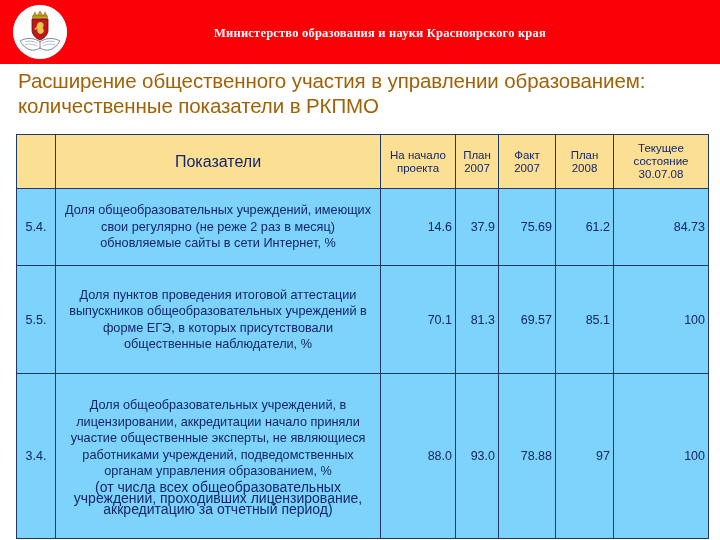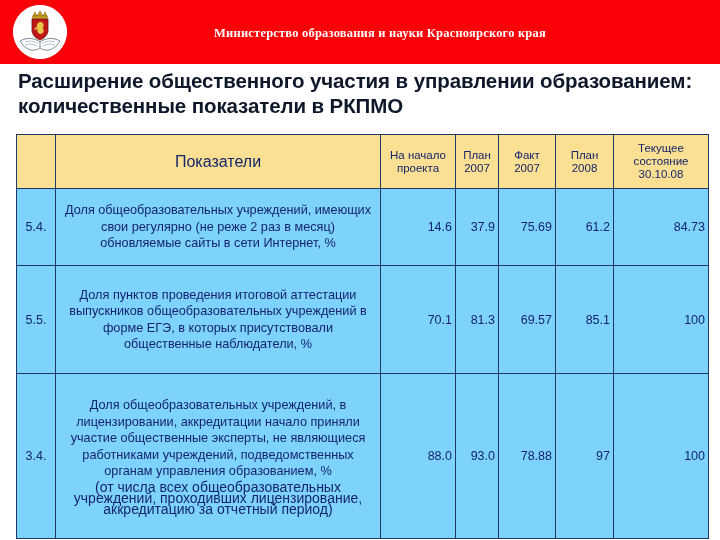--- a/index.html
+++ b/index.html
@@ -43,22 +43,22 @@
     font-size: 12.5px;
     letter-spacing: 0.2px;
     white-space: nowrap;
   }
 
   
   .slide-title {
     position: absolute;
     left: 18px; top: 68px;
     width: 690px;
-    color: #0f172a;
-    font-weight: bold;
+    color: #a16207;
+    font-weight: normal;
     font-size: 20.5px;
     line-height: 25px;
     letter-spacing: -0.1px;
   }
 
   
   .tbl-wrap {
     position: absolute;
     left: 16px; top: 134px;
     width: 692px;
@@ -149,21 +149,21 @@
         <col style="width:95px">
       </colgroup>
       <thead>
         <tr>
           <td></td>
           <td class="h-pokaz">Показатели</td>
           <td>На начало проекта</td>
           <td>План 2007</td>
           <td>Факт 2007</td>
           <td>План 2008</td>
-          <td>Текущее состояние 30.10.08</td>
+          <td>Текущее состояние 30.07.08</td>
         </tr>
       </thead>
       <tbody>
         <tr style="height:77px">
           <td class="c-num">5.4.</td>
           <td class="c-name">Доля общеобразовательных учреждений, имеющих свои регулярно (не реже 2 раз в месяц) обновляемые сайты в сети Интернет, %</td>
           <td class="c-val">14.6</td>
           <td class="c-val">37.9</td>
           <td class="c-val">75.69</td>
           <td class="c-val">61.2</td>

